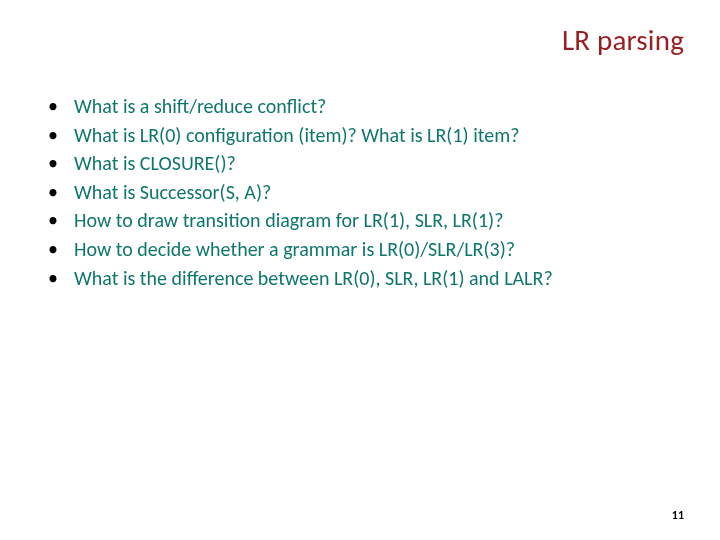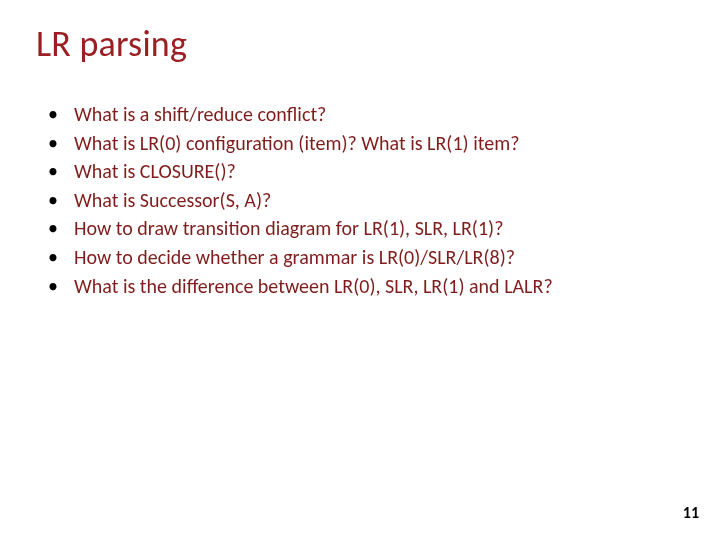--- a/index.html
+++ b/index.html
@@ -15,62 +15,63 @@
   }
   .slide {
     box-sizing: border-box;
     width: 720px;
     height: 540px;
     padding: 22px 36px 0 36px;
     position: relative;
   }
   .title {
     color: #9a1e22;
-    font-size: 36px;
+    font-size: 29px;
     font-weight: 400;
     margin: 0 0 34px 0;
     letter-spacing: 0.2px;
+    text-align: right;
   }
   ul.bullets {
     list-style: none;
     margin: 0;
     padding: 0 0 0 10px;
   }
   ul.bullets li {
     font-size: 20px;
     line-height: 1.43;
-    color: #7f1d1d;
+    color: #0f766e;
     position: relative;
     padding-left: 28px;
   }
   ul.bullets li::before {
     content: "•";
     position: absolute;
     left: 2px;
     top: 0;
     font-size: 20px;
     color: #000;
   }
   .pagenum {
     position: absolute;
-    right: 21px;
+    right: 36px;
     bottom: 18px;
-    font-size: 16px;
+    font-size: 12px;
     font-weight: 700;
     color: #000;
   }
 </style>
 </head>
 <body>
 
 <div class="slide">
   <h1 class="title">LR parsing</h1>
   <ul class="bullets">
     <li>What is a shift/reduce conflict?</li>
     <li>What is LR(0) configuration (item)? What is LR(1) item?</li>
     <li>What is CLOSURE()?</li>
     <li>What is Successor(S, A)?</li>
     <li>How to draw transition diagram for LR(1), SLR, LR(1)?</li>
-    <li>How to decide whether a grammar is LR(0)/SLR/LR(8)?</li>
+    <li>How to decide whether a grammar is LR(0)/SLR/LR(3)?</li>
     <li>What is the difference between LR(0), SLR, LR(1) and LALR?</li>
   </ul>
   <div class="pagenum">11</div>
 </div>
 
 </body></html>

